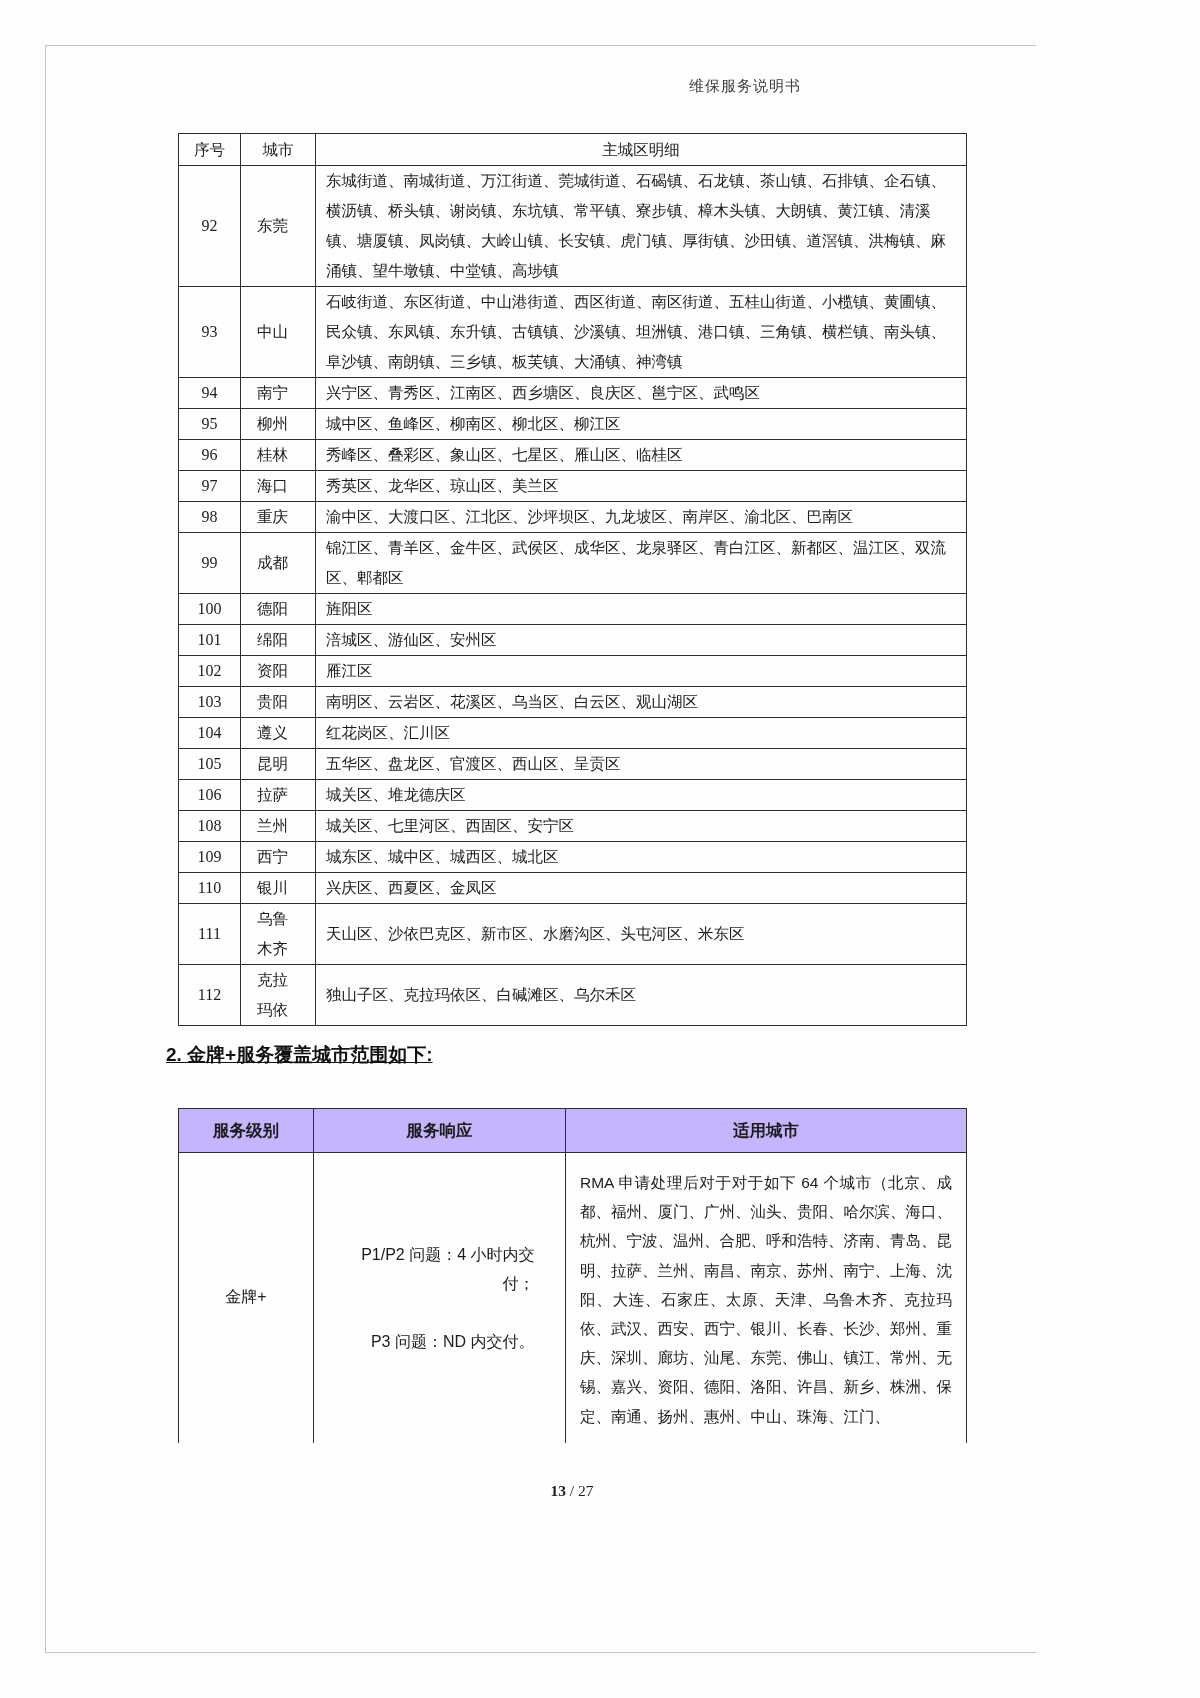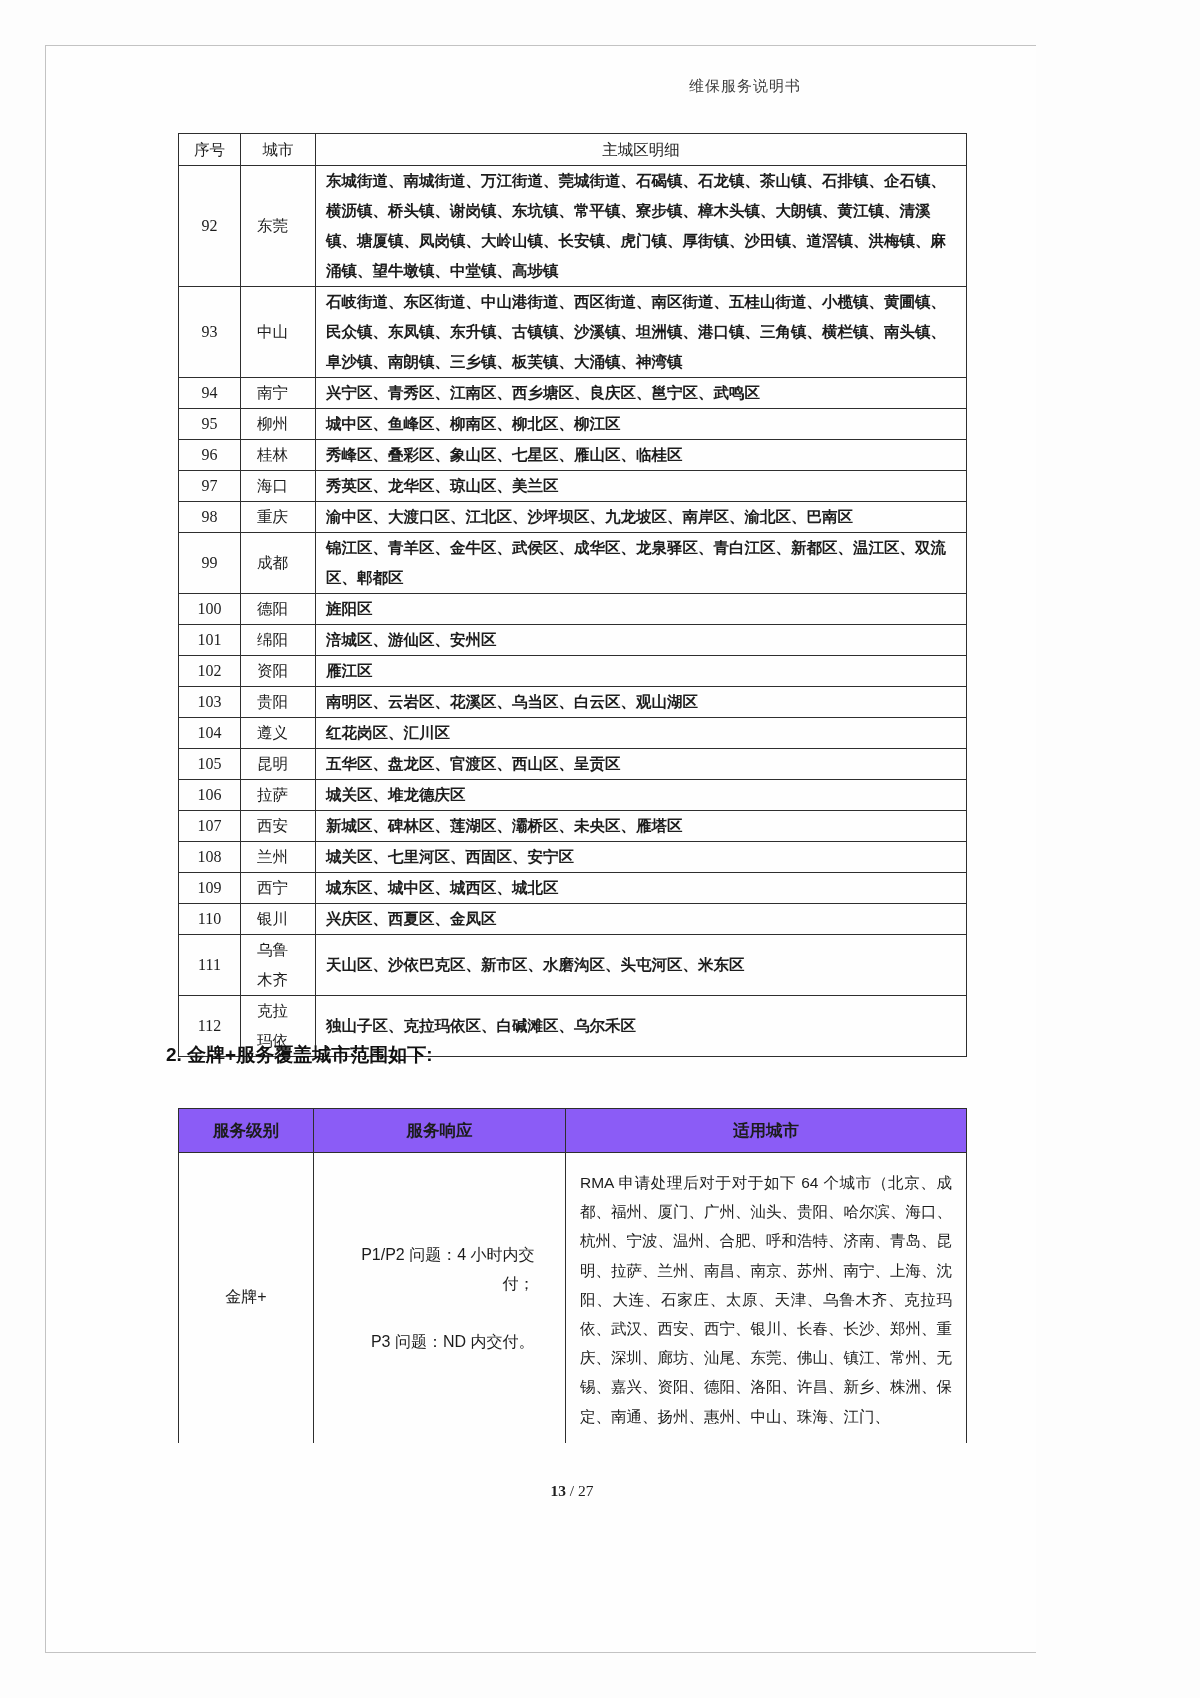--- a/index.html
+++ b/index.html
@@ -35,40 +35,40 @@
   }
   .city-table col.c-no   { width: 62px; }
   .city-table col.c-city { width: 75px; }
   .city-table col.c-dist { width: 651px; }
   .city-table th { font-weight: normal; height: 32px; text-align: center; padding: 0 12px; }
   .city-table td.no-cell {
     text-align: center; padding: 0 13px;
     font-family: "Liberation Serif", serif; font-size: 16px;
   }
   .city-table td.city-cell { text-align: left; padding: 0 16px; }
-  .city-table td.dist-cell { text-align: left; padding: 0 10px; font-weight: bold; }
+  .city-table td.dist-cell { text-align: left; padding: 0 10px; }
 
   
   .section-heading {
     position: absolute; left: 166px; top: 1042px;
-    font-size: 19px; font-weight: bold; color: #111;
+    font-size: 19px; font-weight: bold; color: #111; text-decoration: underline;
   }
 
   
   .service-table {
     position: absolute; left: 178px; top: 1108px; width: 788px;
     border-collapse: collapse; table-layout: fixed;
     font-size: 16px;
   }
   .service-table col.s-level { width: 135px; }
   .service-table col.s-resp  { width: 252px; }
   .service-table col.s-city  { width: 401px; }
   .service-table th {
     border: 1px solid #2e2e2e;
-    background: #8b5cf6;
+    background: #c4b5fd;
     height: 44px; text-align: center;
     font-weight: bold; font-size: 16.5px;
   }
   .service-table td {
     border: 1px solid #2e2e2e;
     border-bottom: none;           
     vertical-align: middle;
   }
   .service-table td.level-cell { text-align: center; }
   .service-table td.resp-cell  { text-align: right; }
@@ -178,25 +178,20 @@
         </tr>
         <tr>
           <td class="no-cell">105</td>
           <td class="city-cell">昆明</td>
           <td class="dist-cell">五华区、盘龙区、官渡区、西山区、呈贡区</td>
         </tr>
         <tr>
           <td class="no-cell">106</td>
           <td class="city-cell">拉萨</td>
           <td class="dist-cell">城关区、堆龙德庆区</td>
-        </tr>
-        <tr>
-          <td class="no-cell">107</td>
-          <td class="city-cell">西安</td>
-          <td class="dist-cell">新城区、碑林区、莲湖区、灞桥区、未央区、雁塔区</td>
         </tr>
         <tr>
           <td class="no-cell">108</td>
           <td class="city-cell">兰州</td>
           <td class="dist-cell">城关区、七里河区、西固区、安宁区</td>
         </tr>
         <tr>
           <td class="no-cell">109</td>
           <td class="city-cell">西宁</td>
           <td class="dist-cell">城东区、城中区、城西区、城北区</td>

